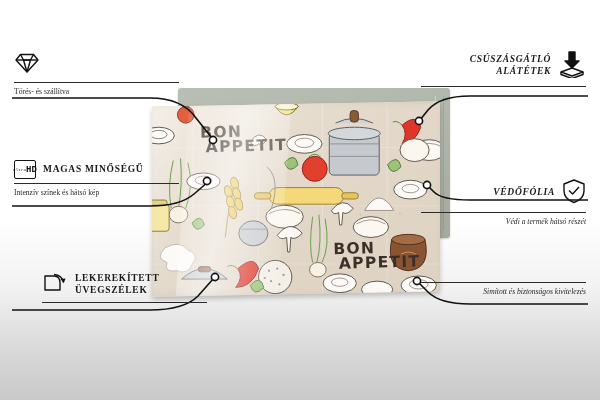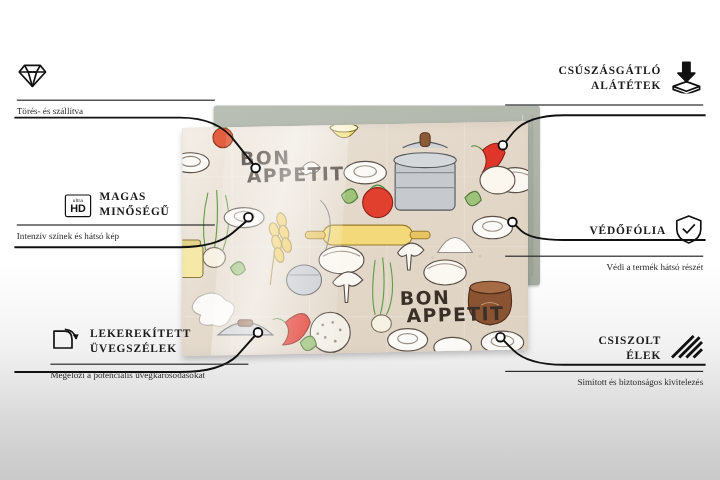--- a/index.html
+++ b/index.html
@@ -126,38 +126,37 @@
     color: #2b2b2b;
     line-height: 1.32;
   }
   .feature.right .desc { text-align: right; }
   .icon { flex: 0 0 auto; display: block; }
 
   .hd-badge {
     width: 22px; height: 19px;
     border: 1.4px solid #111;
     border-radius: 2px;
-    display: flex; flex-direction: column;
+    display: flex; 
     align-items: center; justify-content: center;
-    font-family: Liberation Sans, sans-serif;
+    font-family: Liberation Mono, monospace;
     color: #111;
     line-height: 1;
-    margin-left: 40px;
   }
   .hd-badge .u { font-size: 4px; letter-spacing: 0.2px; }
   .hd-badge .h { font-size: 9px; font-weight: 700; margin-top: 1px; }
 
   
   #f-tempered  { left: 14px;  top: 52px;  }
   #f-print     { left: 14px;  top: 160px; }
   #f-rounded   { left: 14px;  top: 272px; margin-left: 28px; }
   #f-pads      { left: 421px; top: 50px;  }
   #f-foil      { left: 421px; top: 178px; }
   #f-polished  { left: 421px; top: 278px; }
-  .feature.right { width: 165px; }
+  .feature.right { width: 165px; font-style: italic; }
 </style>
 </head>
 <body>
 
 <svg id="connectors" viewBox="0 0 600 400">
   <g fill="none" stroke="#111111" stroke-width="1.6">
     <path d="M12,98 L150,98 Q182,98 196,118 L212,138"></path>
     <path d="M12,206 L150,206 Q180,206 194,194 L208,182"></path>
     <path d="M12,310 L150,310 Q184,310 198,296 L214,278"></path>
     <path d="M588,96 L470,96 Q440,96 428,110 L420,120"></path>
@@ -433,21 +432,20 @@
           <path d="M18.5,7 L21.8,11 L23.5,6.6" fill="#111" stroke="none"></path>
         </g>
       </svg>
     </span>
     <div class="title">
       <div>LEKEREKÍTETT</div>
       <div>ÜVEGSZÉLEK</div>
     </div>
   </div>
   <div class="rule"></div>
-  <div class="desc">Megelőzi a potenciális üvegkárosodásokat</div>
 </div>
 
 <div class="feature right" id="f-pads">
   <div class="head">
     <span class="icon">
       <svg width="28" height="28" viewBox="0 0 28 28">
         <g fill="none" stroke="#111" stroke-width="1.4" stroke-linejoin="round">
           <path d="M11,2 H17 V11 H21 L14,18 L7,11 H11 Z" fill="#111"></path>
           <path d="M14,18 L25,22 L14,26 L3,22 Z"></path>
           <path d="M3,22 V24.5 L14,28.5 L25,24.5 V22"></path>
@@ -474,31 +472,15 @@
     </span>
     <div class="title">
       <div>VÉDŐFÓLIA</div>
     </div>
   </div>
   <div class="rule"></div>
   <div class="desc">Védi a termék hátsó részét</div>
 </div>
 
 <div class="feature right" id="f-polished">
-  <div class="head">
-    <span class="icon">
-      <svg width="28" height="22" viewBox="0 0 28 22">
-        <g stroke="#111" stroke-width="2.4" stroke-linecap="butt">
-          <path d="M2,20 L20,2"></path>
-          <path d="M8,20 L25,3"></path>
-          <path d="M14,20 L27,7"></path>
-          <path d="M20,20 L27,13"></path>
-        </g>
-      </svg>
-    </span>
-    <div class="title">
-      <div>CSISZOLT</div>
-      <div>ÉLEK</div>
-    </div>
-  </div>
   <div class="rule"></div>
   <div class="desc">Simított és biztonságos kivitelezés</div>
 </div>
 
 </body></html>

